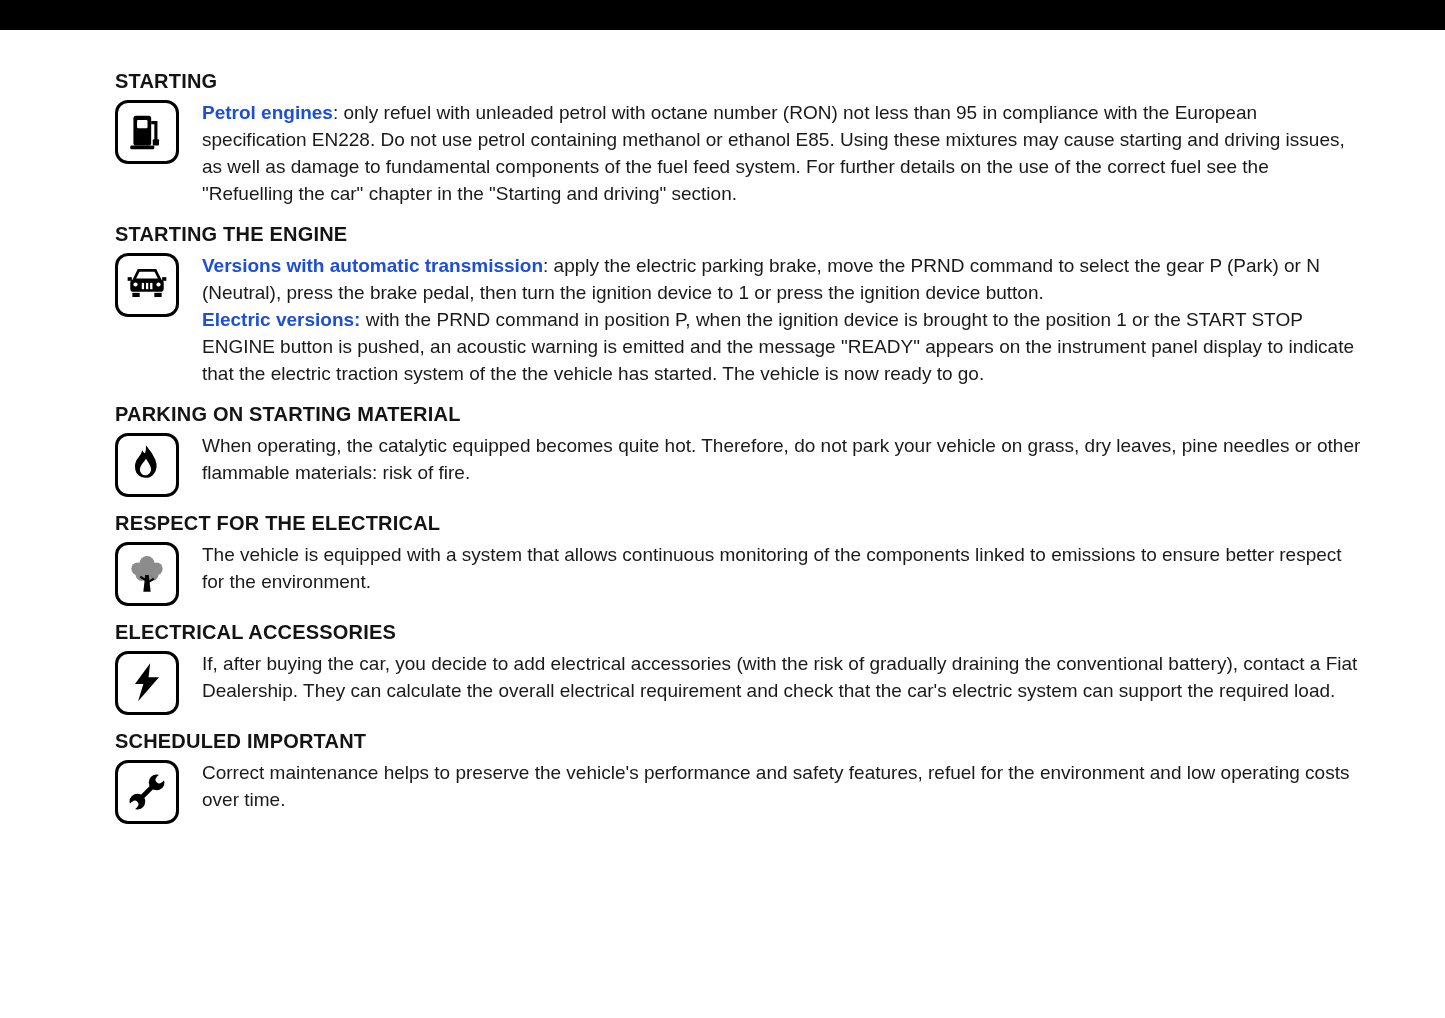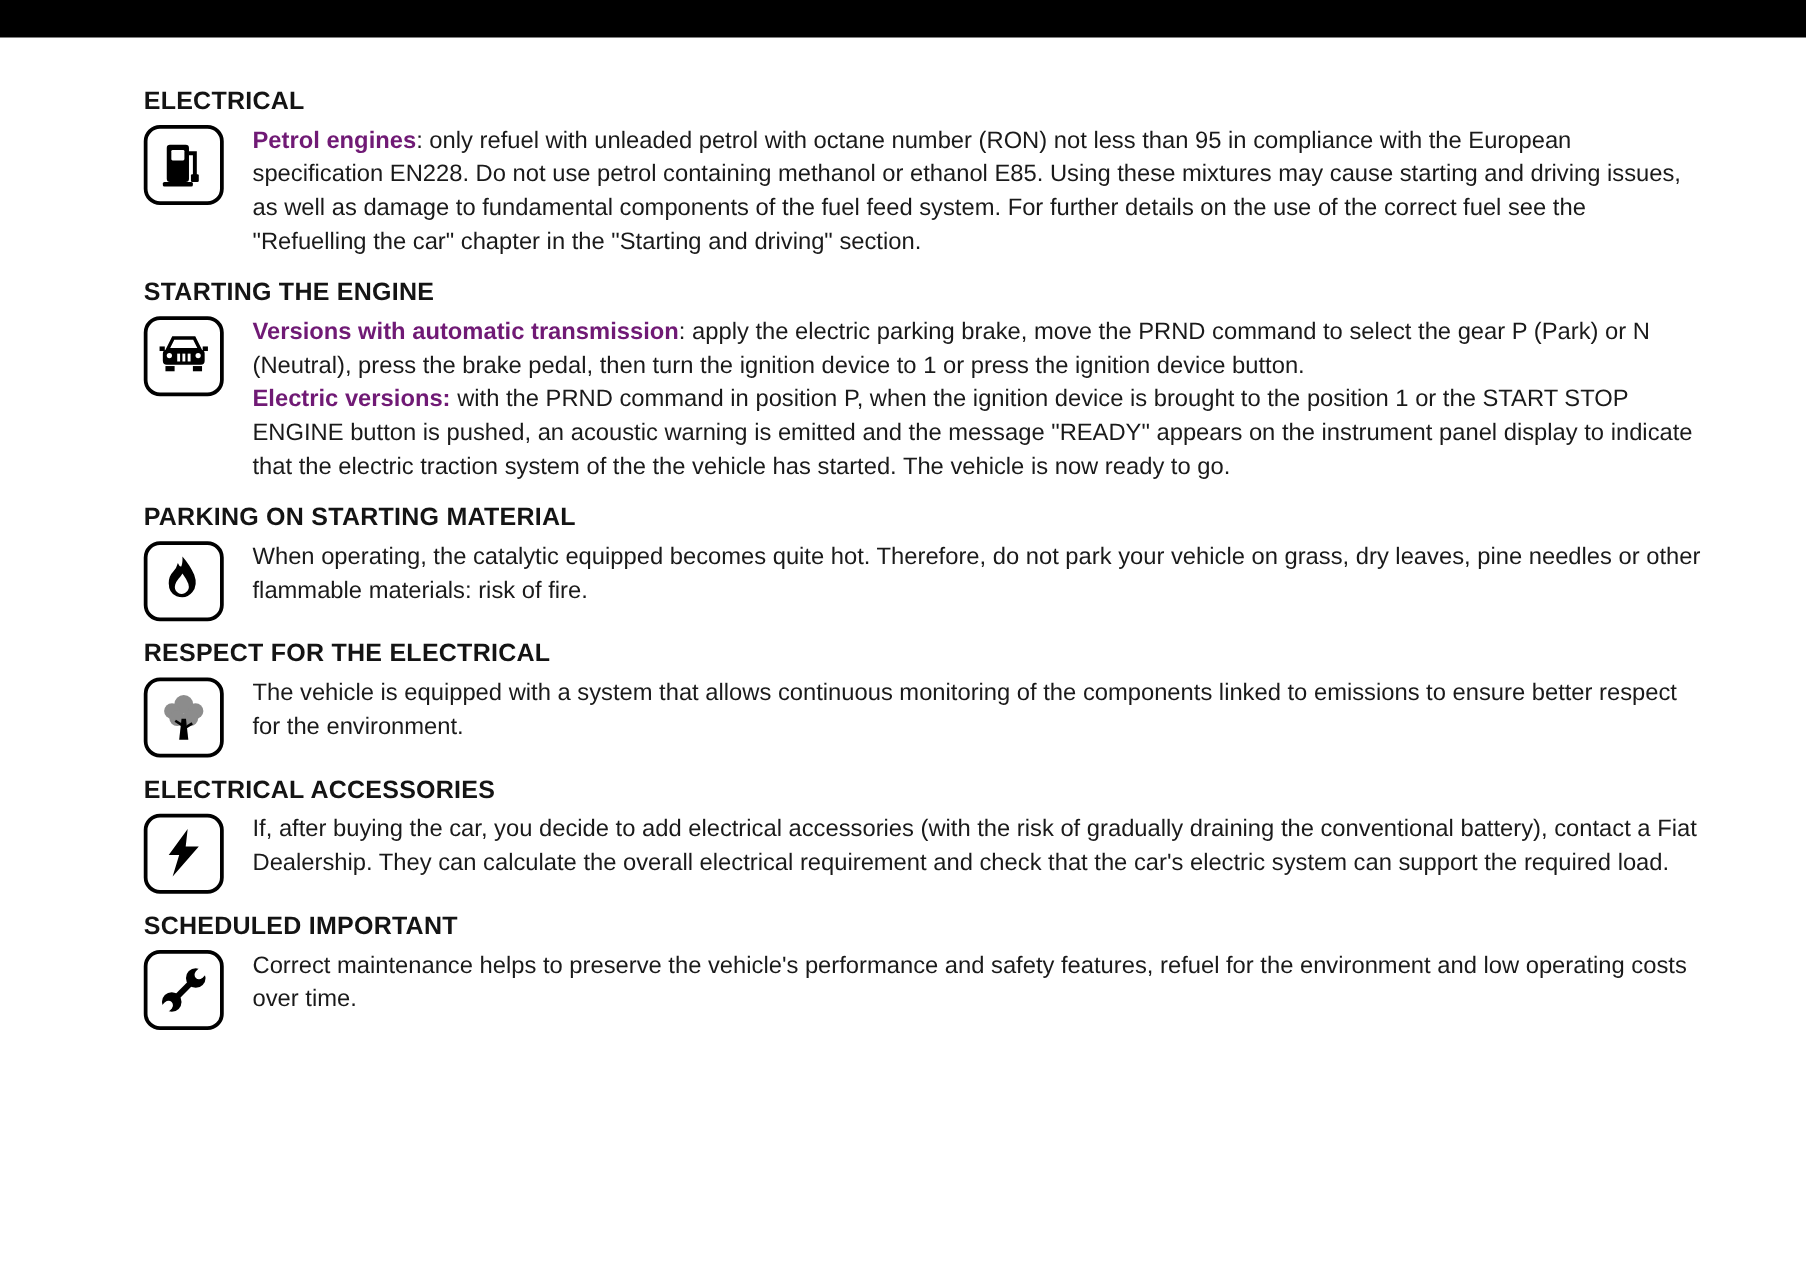--- a/index.html
+++ b/index.html
@@ -52,32 +52,32 @@
     justify-content: center;
   }
   .icon-box svg { width: 46px; height: 46px; }
   .section-text {
     flex: 1;
     font-size: 19px;
     line-height: 1.42;
     color: #1a1a1a;
   }
   .section-text p { margin: 0; }
-  .section-text strong { font-weight: 700; color: #701a75; }
+  .section-text strong { font-weight: 700; color: #1d4ed8; }
 </style>
 </head>
 <body>
 
 <div class="top-bar"></div>
 
 <div class="content">
 
 
   <section class="section">
-    <h2 class="section-heading">ELECTRICAL</h2>
+    <h2 class="section-heading">STARTING</h2>
     <div class="section-row">
       <div class="icon-box">
         <svg viewBox="0 0 44 44" aria-hidden="true">
           <rect x="9" y="6.5" width="17" height="28.5" rx="2.5" fill="#000"></rect>
           <rect x="12.5" y="10.5" width="10" height="8" rx="1" fill="#fff"></rect>
           <path d="M26 13 h4.5 v17" stroke="#000" stroke-width="3" fill="none"></path>
           <rect x="27.5" y="29" width="6" height="6" rx="1" fill="#000"></rect>
           <rect x="6" y="35" width="23" height="3.5" rx="1.2" fill="#000"></rect>
         </svg>
       </div>

